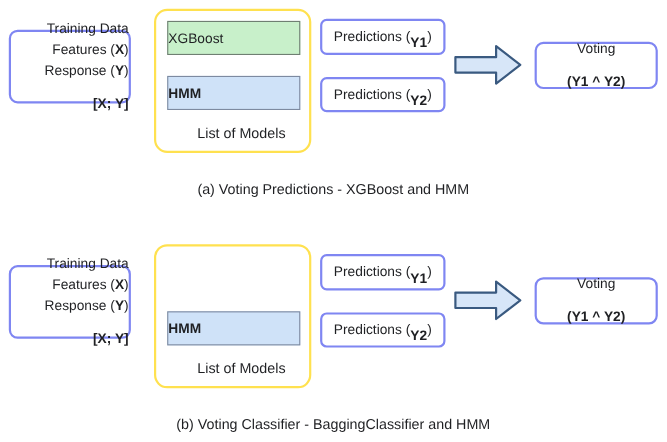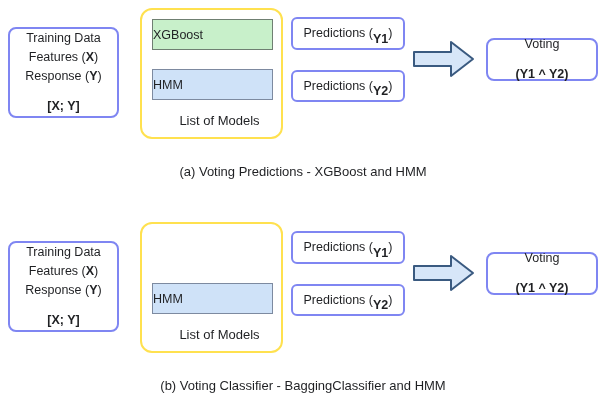--- a/index.html
+++ b/index.html
@@ -45,21 +45,21 @@
     display:flex;
     flex-direction:column;
     align-items:center;
     justify-content:center;
     font-size:12.5px;
     line-height:19px;
     text-align:center;
   }
   .training-box{
     left:8px; top:27px;
-    width:111px; height:91px;
+    width:111px; height:67px;align-items:flex-end;
   }
   .models-container{
     position:absolute;
     left:140px; top:8px;
     width:143px; height:131px;
     box-sizing:border-box;
     border:2px solid var(--container-border);
     border-radius:12px;
     background:#fff;
   }
@@ -75,20 +75,21 @@
   }
   .model-box-1{
     top:9px;
     background:var(--model1-fill);
     border:1px solid var(--model1-border);
   }
   .model-box-2{
     top:59px;
     background:var(--model2-fill);
     border:1px solid var(--model2-border);
+    font-weight:bold;
   }
   .models-label{
     position:absolute;
     left:16px; right:0; bottom:9px;
     text-align:center;
     font-size:13px;
   }
   .prediction-box-1{
     left:291px; top:17px;
     width:114px; height:33px;

